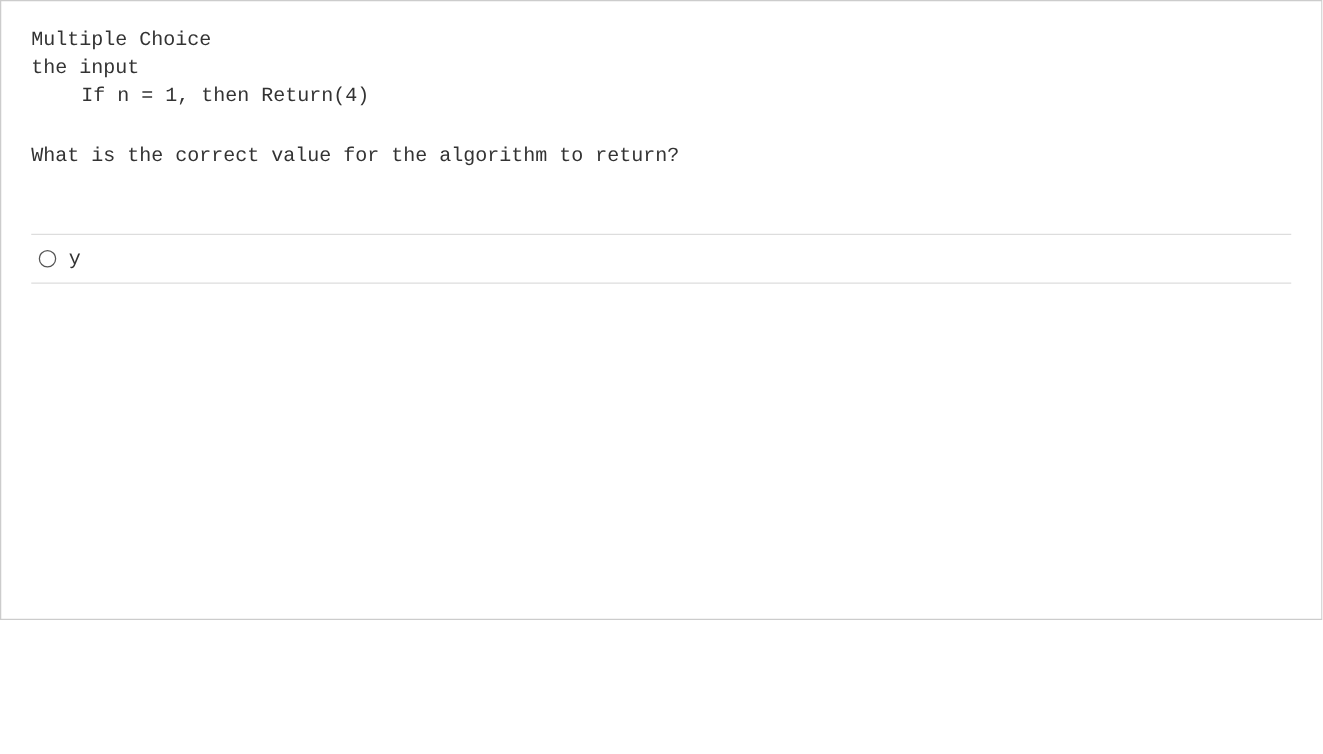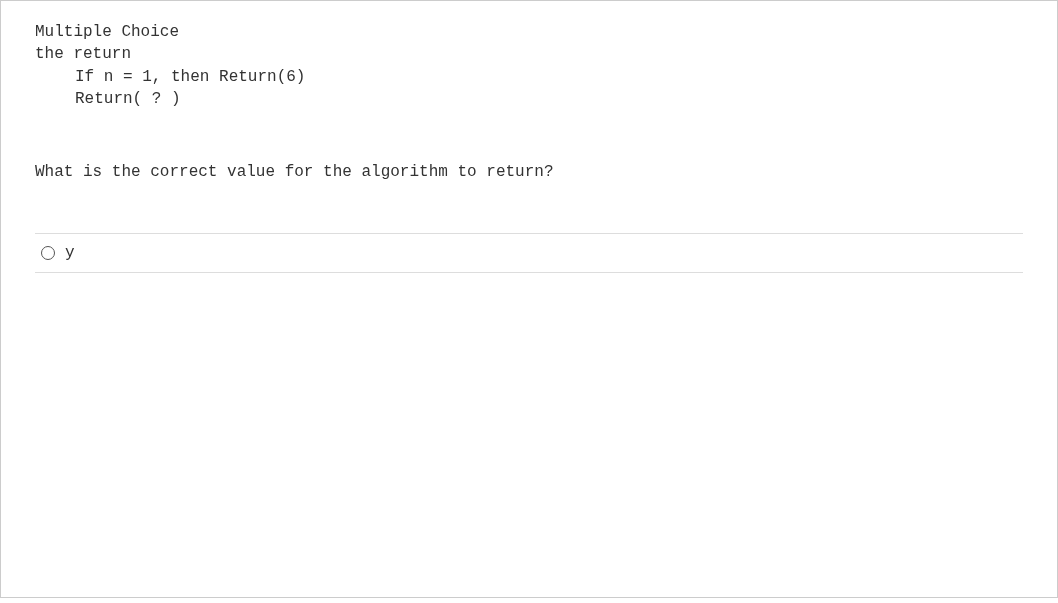--- a/index.html
+++ b/index.html
@@ -5,34 +5,34 @@
   body {
     margin: 0;
     padding: 0;
     font-family: "Courier New", Courier, monospace;
     font-size: 16px;
     color: #333;
     background: #fff;
   }
   .container {
     width: 1058px;
-    height: 598px;
+    height: 496px;
     box-sizing: border-box;
-    padding: 20px 34px;
+    padding: 20px 24px;
     border: 1px solid #ccc;
     position: relative;
   }
   .question-block {
     line-height: 1.4;
   }
   .indent {
     padding-left: 40px;
   }
   .prompt {
-    margin-top: 50px;
+    margin-top: 26px;
     margin-bottom: 50px;
   }
   .options {
     border-top: 1px solid #ddd;
   }
   .option-row {
     border-bottom: 1px solid #ddd;
     padding: 10px 6px;
     display: flex;
     align-items: center;
@@ -70,23 +70,22 @@
     line-height: 0;
   }
 </style>
 </head>
 <body>
 
 <div class="container">
 
   <div class="question-block">
     <div>Multiple Choice</div>
-    <div>the return</div>
-    <div class="indent">If n = 1, then Return(6)</div>
-    <div class="indent">Return( ? )</div>
+    <div>the input</div>
+    <div class="indent">If n = 1, then Return(4)</div>
     <div class="prompt">What is the correct value for the algorithm to return?</div>
   </div>
 
   <div class="options">
 
   <div class="option-row">
         <span class="radio"></span>
         <span class="option-text">y</span>
       </div>
     </div>

